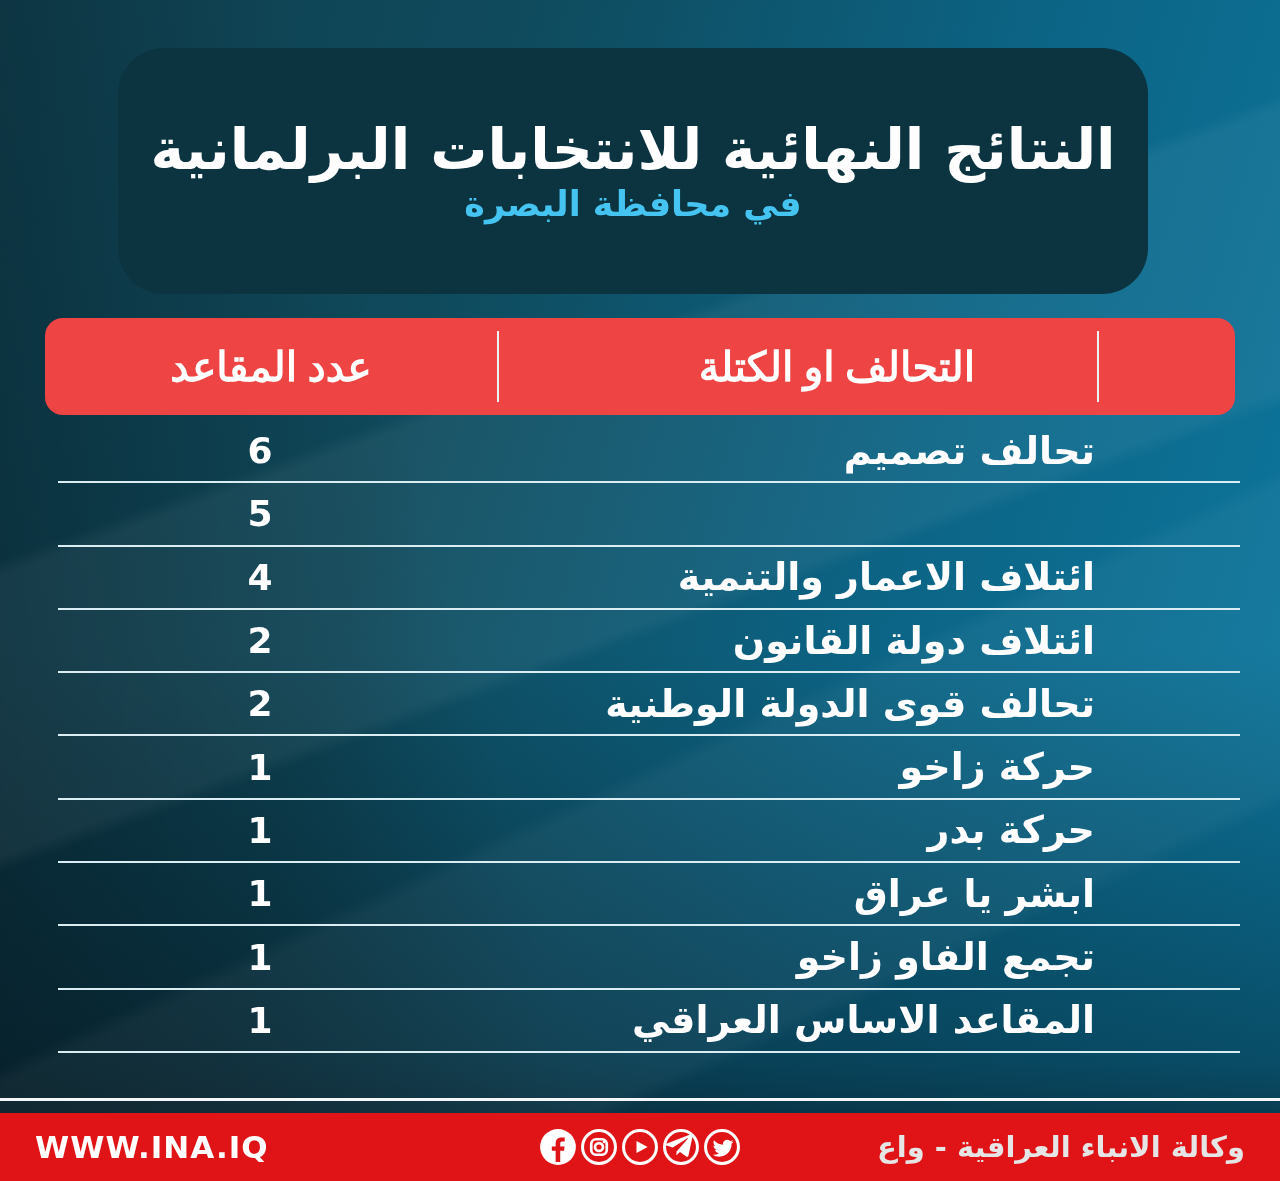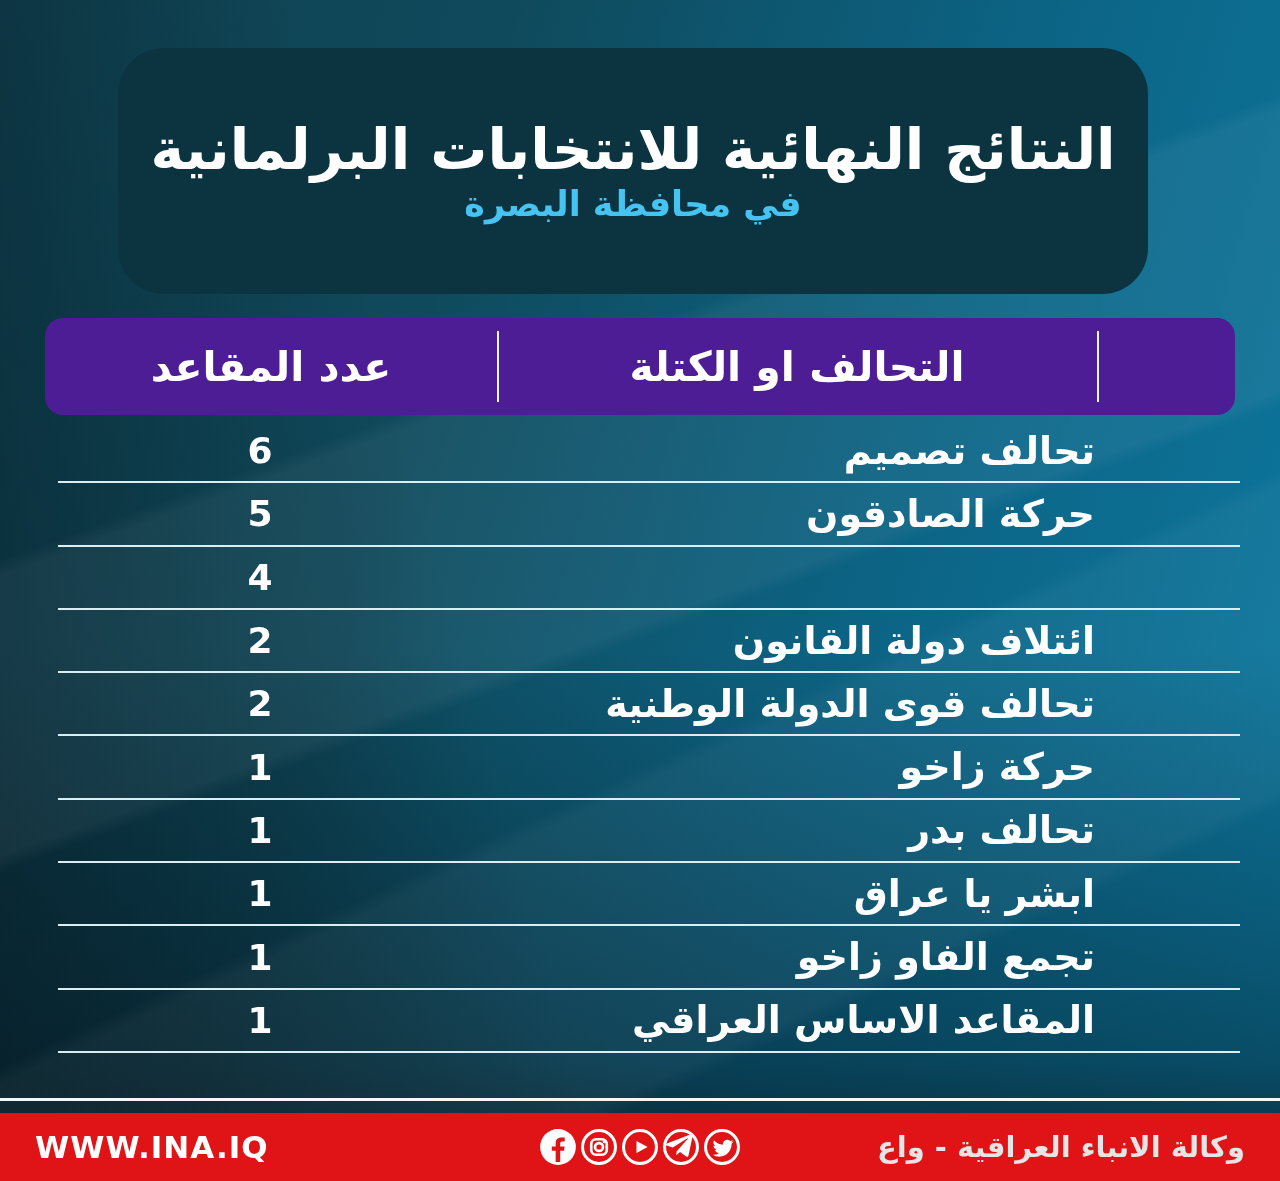--- a/index.html
+++ b/index.html
@@ -24,34 +24,34 @@
     position:absolute;left:118px;top:48px;width:1030px;height:246px;
     background:#0b3440;border-radius:46px;
     display:flex;flex-direction:column;align-items:center;justify-content:center;
     text-align:center;
   }
   .title-line1{color:#ffffff;font-size:57px;font-weight:bold;line-height:1.15;direction:rtl;}
   .title-line2{color:#45c4f2;font-size:35px;font-weight:bold;line-height:1.2;direction:rtl;}
   
   .thead{
     position:absolute;left:45px;top:318px;width:1190px;height:97px;
-    background:#4c1d95;border-radius:18px;
+    background:#ef4444;border-radius:18px;font-family:Liberation Serif, serif;
   }
   .thead .vline{position:absolute;top:13px;height:71px;width:2px;background:#e9f4f7;}
   .vline-left{left:452px;}
   .vline-right{left:1052px;}
   .th-seats{
     position:absolute;left:0;top:0;width:452px;height:97px;
     display:flex;align-items:center;justify-content:center;
     color:#fff;font-size:41px;font-weight:bold;direction:rtl;
   }
   .th-bloc{
     position:absolute;left:452px;top:0;width:600px;height:97px;
     display:flex;align-items:center;justify-content:center;
-    color:#fff;font-size:41px;font-weight:bold;direction:rtl;
+    color:#fff;font-size:41px;font-weight:bold;direction:rtl;padding-left:40px;
   }
   
   .tbody{position:absolute;left:58px;top:420px;width:1182px;}
   .row{
     position:relative;height:61.3px;
     border-bottom:2px solid #d9edf3;
   }
   .row .seats{
     position:absolute;left:0;top:0;width:404px;height:100%;
     display:flex;align-items:center;justify-content:center;
@@ -99,45 +99,45 @@
   </div>
 
   <div class="tbody">
     <div class="row">
       <span class="seats">6</span>
       <span class="bloc">تحالف تصميم</span>
     </div>
 
     <div class="row">
       <span class="seats">5</span>
-      <span class="bloc">حركة الصادقون</span>
     </div>
 
     <div class="row">
       <span class="seats">4</span>
+      <span class="bloc">ائتلاف الاعمار والتنمية</span>
     </div>
 
     <div class="row">
       <span class="seats">2</span>
       <span class="bloc">ائتلاف دولة القانون</span>
     </div>
 
     <div class="row">
       <span class="seats">2</span>
       <span class="bloc">تحالف قوى الدولة الوطنية</span>
     </div>
 
     <div class="row">
       <span class="seats">1</span>
       <span class="bloc">حركة زاخو</span>
     </div>
 
     <div class="row">
       <span class="seats">1</span>
-      <span class="bloc">تحالف بدر</span>
+      <span class="bloc">حركة بدر</span>
     </div>
 
     <div class="row">
       <span class="seats">1</span>
       <span class="bloc">ابشر يا عراق</span>
     </div>
 
     <div class="row">
       <span class="seats">1</span>
       <span class="bloc">تجمع الفاو زاخو</span>

